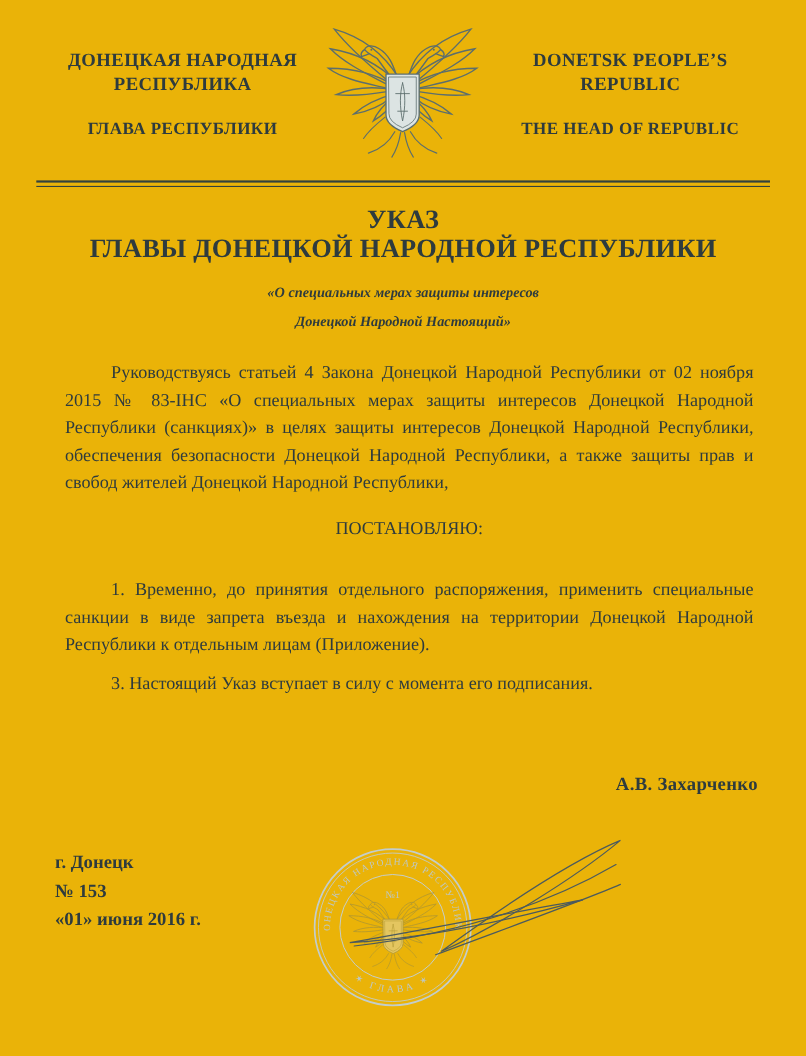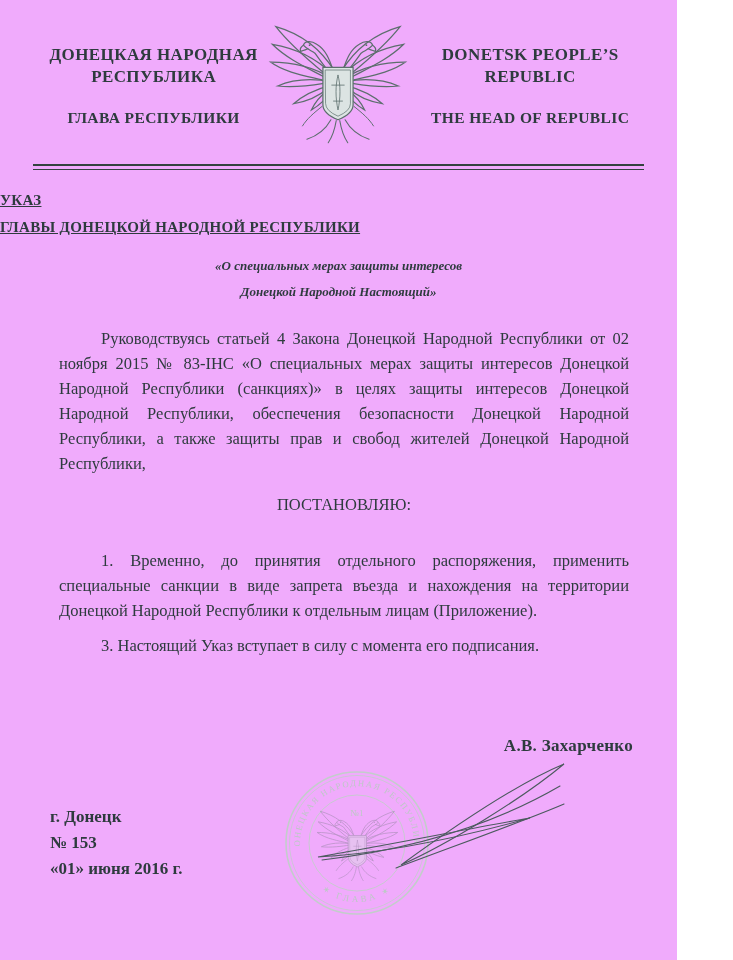--- a/index.html
+++ b/index.html
@@ -1,50 +1,50 @@
 <!DOCTYPE html>
 <html lang="ru"><head>
 <meta charset="utf-8">
 <style>
   html,body{margin:0;padding:0;background:#ffffff;}
   .page{
     position:relative;
-    width:677px;height:960px;
-    background:#f0abfc;
+    width:733px;height:960px;
+    background:#eab308;
     font-family:"Liberation Serif", serif;
     color:#2e3b3e;
     overflow:hidden;
   }
   
   .header{display:flex;align-items:flex-start;padding:18px 26px 0 40px;}
   .hdr-block{padding-top:26px;}
   .hdr-left{width:252px;text-align:center;}
   .hdr-right{width:268px;text-align:center;}
   .hdr-line{font-weight:bold;font-size:17px;line-height:22px;letter-spacing:.4px;}
   .hdr-sub{margin-top:21px;font-weight:bold;font-size:15.5px;letter-spacing:.4px;}
   .hdr-emblem{flex:1;display:flex;justify-content:center;align-items:flex-start;}
   
   .rule{margin:10px 33px 0 33px;height:3px;
         border-top:2.5px solid #33423f;border-bottom:1.5px solid #33423f;}
   
-  .title{margin-top:17px;text-align:left;font-weight:bold;font-size:15px;line-height:27px;letter-spacing:.3px;text-decoration:underline;}
+  .title{margin-top:17px;text-align:center;font-weight:bold;font-size:24px;line-height:27px;letter-spacing:.3px;}
   .subtitle{margin-top:12px;text-align:center;font-weight:bold;font-style:italic;font-size:13px;line-height:26px;}
   
   .body{padding:0 44px 0 55px;font-size:16.5px;line-height:25px;}
   .para{margin:4px;text-align:justify;text-indent:42px;}
   .preamble{margin-top:21px;}
   .resolve{margin-top:16px;text-indent:0;text-align:center;}
   .item-1{margin-top:31px;}
   .item-2{margin-top:14px;}
   .item-3{margin-top:10px;}
   
   .sig-row{display:flex;justify-content:space-between;align-items:flex-start;
            padding:0 44px 0 55px;margin-top:52px;}
   .sig-left{width:310px;text-align:center;font-weight:bold;font-size:17px;line-height:26px;}
-  .sig-name{font-weight:bold;font-size:17px;margin-top:26px;letter-spacing:.3px;}
+  .sig-name{font-weight:bold;font-size:17px;margin-top:18px;letter-spacing:.3px;}
   
   .footer{margin-top:48px;padding-left:50px;font-weight:bold;font-size:17px;line-height:26px;}
   
   .seal{position:absolute;left:283px;top:769px;width:148px;height:148px;pointer-events:none;}
   .sig-strokes{position:absolute;left:0;top:0;width:733px;height:960px;pointer-events:none;}
 </style>
 </head>
 <body>
 
 <div class="page">

